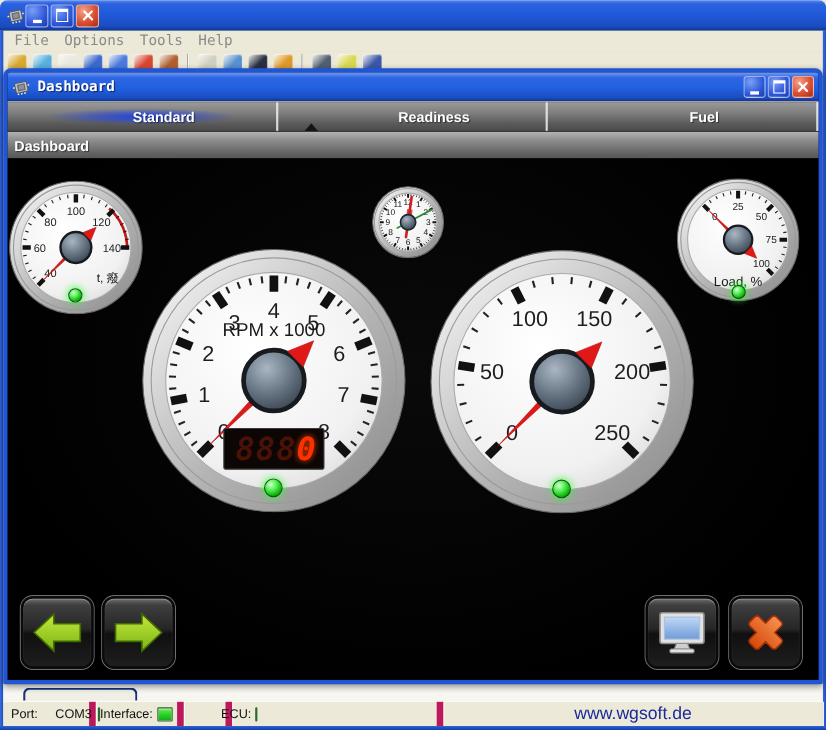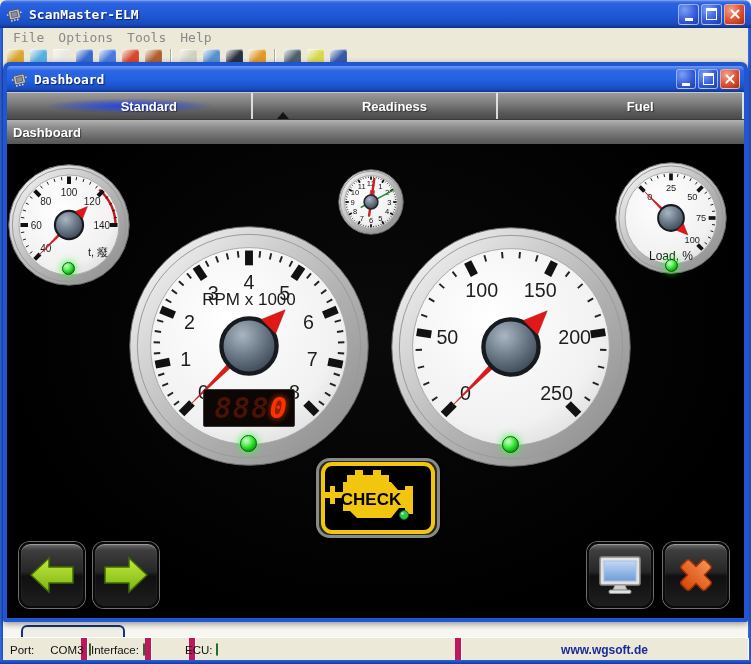--- a/index.html
+++ b/index.html
@@ -38,25 +38,25 @@
   .client-strip{position:absolute;top:622px;left:3px;right:3px;height:15px;background:#f7f6f0;}
   .hidden-tab{position:absolute;left:18px;top:3px;width:100px;height:13px;background:#f0efe6;
     border:2px solid #16327a;border-bottom:none;border-radius:6px 6px 0 0;}
 
   .statusbar{position:absolute;top:637px;left:3px;right:3px;height:23px;background:#ece9d8;
     border-top:1px solid #fff;display:flex;align-items:stretch;font-size:11.5px;color:#111;}
   .sb-panel{display:flex;align-items:center;padding:0 4px;border-right:6px solid #be185d;box-shadow:1px 0 0 #fff;}
   .sb-panel .lab{margin-right:4px;}
   .sb-port{width:84px;box-sizing:border-box;padding-left:7px;}
   .sb-port .val{margin-left:12px;margin-right:5px;}
-  .sb-iface{width:64px;box-sizing:border-box;}
+  .sb-iface{width:80px;box-sizing:border-box;}
   .sb-ecu{width:31px;box-sizing:border-box;padding-left:34px;}
   .sb-fill{flex:1;}
-  .sb-site{width:287px;box-sizing:border-box;justify-content:center;border-right:none;
-    color:#1a2a9c;font-weight:bold;font-size:12px;}
+  .sb-site{width:345px;box-sizing:border-box;justify-content:center;border-right:none;
+    color:#1a2a9c;font-weight:normal;font-size:16px;}
   .sb-ind{width:17px;height:11px;border:1px solid #2a6a2a;border-radius:1px;
     background:linear-gradient(180deg,#66ee55,#22cc22 60%,#18a818);box-shadow:inset 0 1px 1px rgba(255,255,255,.6);}
 
   
   .dashboard-window{position:absolute;top:62px;left:3px;width:745px;height:560px;box-sizing:border-box;
     border:4px solid var(--window-border,#2056d4);border-radius:7px 7px 2px 2px;background:#030303;
     box-shadow:0 2px 6px rgba(0,0,0,.4);}
   .dash-titlebar{height:26px;display:flex;align-items:center;padding:0 4px;
     background:linear-gradient(180deg,#6f9af4 0%,#2e66e4 18%,#2160e0 55%,#1a4cc0 88%,#12348c 100%);
     border-radius:3px 3px 0 0;}
@@ -131,21 +131,20 @@
       <g transform="rotate(-12 8 8)">
         <rect x="1" y="6" width="3" height="1.4" fill="#e8e8f0"></rect>
           <rect x="13" y="6" width="3" height="1.4" fill="#e8e8f0"></rect>
         <rect x="4" y="11" width="1.4" height="3" fill="#e8e8f0"></rect>
           <rect x="7" y="11" width="1.4" height="3" fill="#e8e8f0"></rect>
           <rect x="10" y="11" width="1.4" height="3" fill="#e8e8f0"></rect>
         <rect x="3" y="3" width="11" height="9" rx="1" fill="#c0c2cc" stroke="#55585f"></rect>
         <rect x="5.5" y="5" width="6" height="5" fill="#8a90a0" stroke="#666"></rect>
       </g>
     </svg>
-    <span class="win-title">ScanMaster-ELM</span>
     <div class="win-controls">
       <div class="win-btn btn-blue">
           <span class="glyph-min"></span>
         </div>
       <div class="win-btn btn-blue">
           <span class="glyph-max"></span>
         </div>
       <div class="win-btn btn-red">
           <span class="glyph-close"></span>
         </div>
@@ -610,36 +609,20 @@
             <line x1="187.49192805069362" y1="187.4919280506936" x2="177.05503196038015" y2="177.05503196038015" stroke="#111" stroke-width="7.92"></line>
             <text x="165.57444626103538" y="172.77444626103534" text-anchor="middle" font-size="19.68" fill="#1d1d1d" font-family="Liberation Sans, sans-serif">250</text>
             <line x1="120" y1="120" x2="140.87379218062688" y2="99.12620781937312" stroke="#e01818" stroke-width="5.279999999999999"></line>
             <polygon points="61.55338189424472,178.44661810575528 117.45441558772843,117.45441558772843 122.54558441227157,122.54558441227157" fill="#e01818" stroke="#a81010" stroke-width="0.5"></polygon>
             <circle cx="120" cy="120" r="27.6" fill="url(#hb5)" stroke="#171b20" stroke-width="4.319999999999999"></circle>
             <polygon points="156.18123977975327,83.81876022024673 146.60984238961214,107.64543031910864 132.35456968089136,93.39015761038783" fill="#e01818" stroke="#a81010" stroke-width="0.5"></polygon>
           </svg>
         <div class="led led-lg"></div>
       </div>
 
-      <div class="check-btn">
-        <svg width="118" height="74" viewBox="0 0 118 74" style="position:absolute;left:0;top:0;">
-          <rect x="4" y="3" width="110" height="68" rx="9" fill="none" stroke="var(--check-yellow,#f2c60e)" stroke-width="4"></rect>
-          <g fill="var(--check-yellow,#f2c60e)">
-            <rect x="36" y="9" width="8" height="7"></rect>
-            <rect x="54" y="9" width="8" height="7"></rect>
-            <rect x="28" y="14" width="42" height="7"></rect>
-            <polygon points="24,21 72,21 79,29 86,29 86,25 94,25 94,53 86,53 86,47 80,47 72,57 38,57 31,50 24,50"></polygon>
-            <rect x="6" y="31" width="20" height="6"></rect>
-            <rect x="11" y="25" width="5" height="18"></rect>
-          </g>
-          <text x="52" y="44" text-anchor="middle" font-family="Liberation Sans, sans-serif" font-size="17" font-weight="bold" fill="#000">CHECK</text>
-          <circle cx="85" cy="54" r="4.5" fill="#2ec84e" stroke="#0c6a20"></circle>
-          <circle cx="83.5" cy="52.5" r="1.3" fill="#bdf5c8"></circle>
-        </svg>
-      </div>
 
       <div class="nav-btn" id="nav-prev">
         <svg width="46" height="38" viewBox="0 0 46 38">
           <defs>
               <linearGradient id="ag1" x1="0" y1="0" x2="0" y2="1">
             <stop offset="0" stop-color="#c6e83c"></stop>
                 <stop offset="1" stop-color="#7ab414"></stop>
               </linearGradient>
             </defs>
           <polygon points="44,11 20,11 20,2 2,19 20,36 20,27 44,27" fill="url(#ag1)" stroke="#3f6b00" stroke-width="1.5"></polygon>

